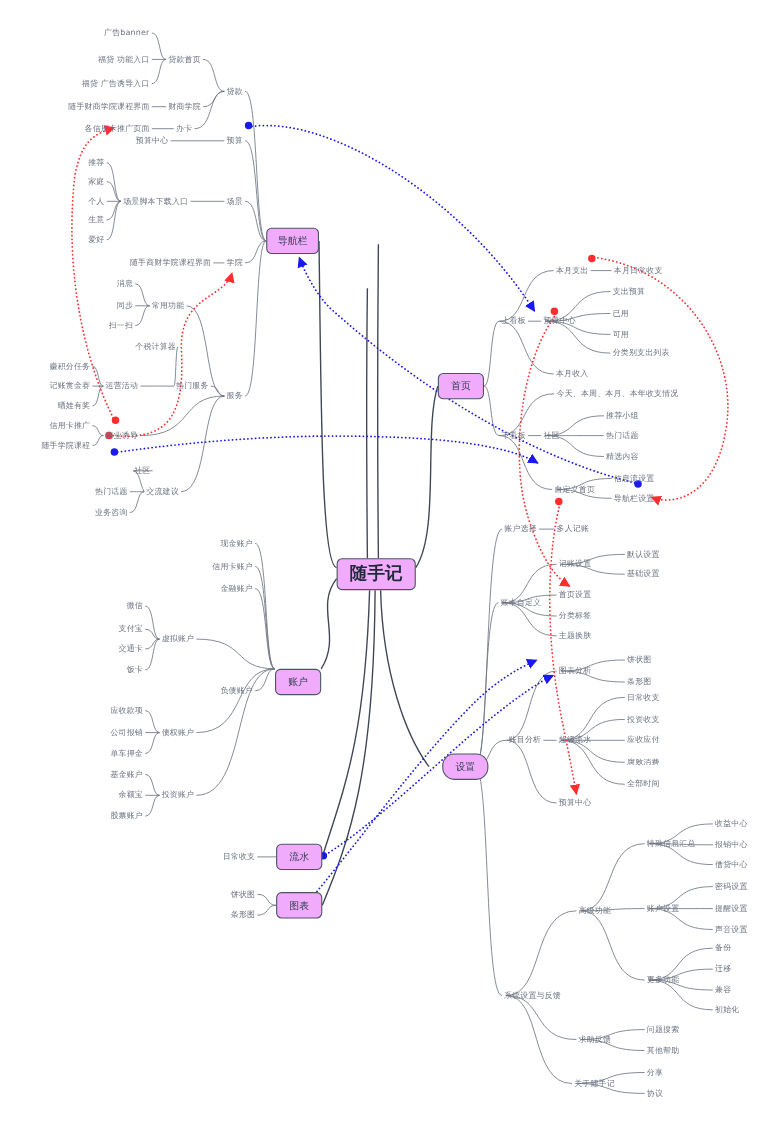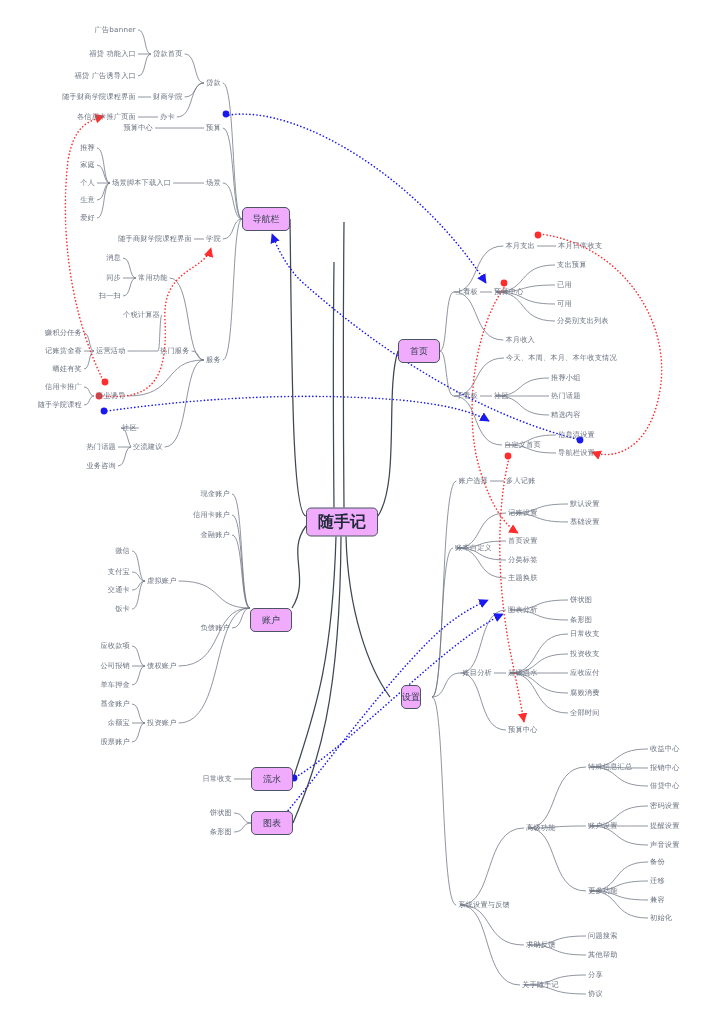--- a/index.html
+++ b/index.html
@@ -297,17 +297,17 @@
       <div class="leaf" style="left: 588px; top: 955px;">其他帮助</div>
       <div class="leaf" style="left: 522px; top: 985px;">关于随手记</div>
       <div class="leaf" style="left: 588px; top: 975px;">分享</div>
       <div class="leaf" style="left: 588px; top: 994px;">协议</div>
     </div>
   <div id="node-layer">
       <div class="node-box root" style="left: 342px; top: 522px; width: 72px; height: 29px;">随手记</div>
       <div class="node-box" style="left: 266px; top: 219px; width: 48px; height: 24px;">导航栏</div>
       <div class="node-box" style="left: 419px; top: 351px; width: 42px; height: 24px;">首页</div>
       <div class="node-box" style="left: 271px; top: 608px; width: 42px; height: 24px; margin-top: 12px;">账户</div>
-      <div class="node-box" style="left: 411px; top: 697px; width: 20px; height: 24px;">设置</div>
+      <div class="node-box" style="left: 423px; top: 697px; width: 42px; height: 24px; border-radius: 11px;">设置</div>
       <div class="node-box" style="left: 272px; top: 779px; width: 42px; height: 24px;">流水</div>
       <div class="node-box" style="left: 272px; top: 823px; width: 42px; height: 24px;">图表</div>
     </div>
 </div>
 
 </body></html>

